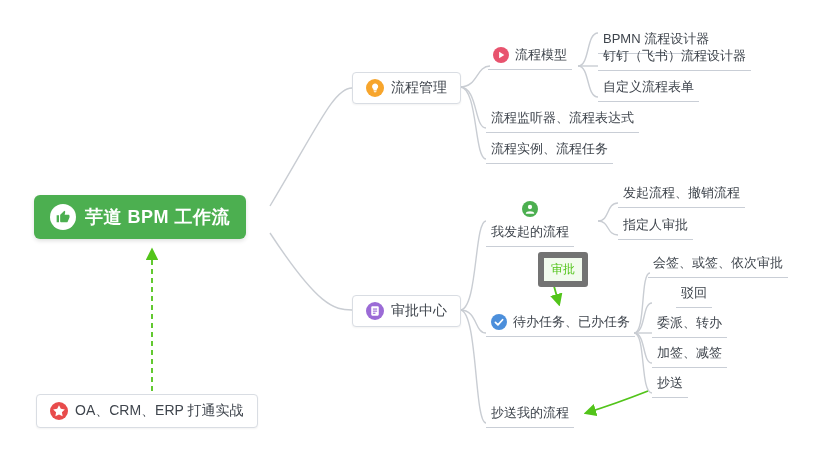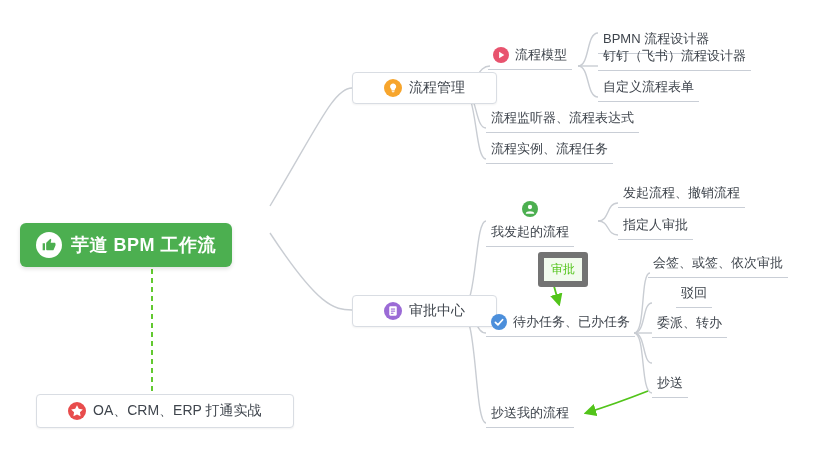--- a/index.html
+++ b/index.html
@@ -13,21 +13,21 @@
   .root-node{
     display:flex;align-items:center;gap:9px;
     background:#4CAF50;border-radius:6px;padding:9px 16px;
     box-shadow:0 2px 4px rgba(0,0,0,0.12);cursor:pointer;
   }
   .root-label{color:#ffffff;font-size:18px;font-weight:bold;letter-spacing:0.5px;}
   
   .box-node{
     display:flex;align-items:center;gap:7px;height:30px;
     background:#ffffff;border:1px solid #d9dde3;border-radius:4px;
-    padding:0 31px;box-shadow:0 1px 2px rgba(0,0,0,0.05);
+    padding:0 13px;box-shadow:0 1px 2px rgba(0,0,0,0.05);
     font-size:14px;cursor:pointer;
   }
   .box-node.oa{height:32px;}
   
   .leaf{
     display:flex;align-items:center;gap:6px;
     padding:2px 5px 5px 5px;border-bottom:1px solid #c9ced6;
     font-size:13px;cursor:pointer;
   }
   .leaf-text{color:#3f454d;}
@@ -76,21 +76,21 @@
       <path d="M634,333 C646,333 640,393 652,393"></path>
     </g>
 
     <g stroke="#52C41A" stroke-width="1.8" fill="none">
       <path d="M552,279 L559,304" marker-end="url(#arrow-green)"></path>
       <path d="M648,391 C620,402 602,408 586,413" marker-end="url(#arrow-green)"></path>
       <path d="M152,391 L152,250" stroke-dasharray="5 4" marker-end="url(#arrow-green)"></path>
     </g>
   </svg>
 
-  <div class="node root-node" style="left:20px;top:195px;margin-top:28px;">
+  <div class="node root-node" style="left:34px;top:195px;">
     <span class="icon-badge">
       <svg width="26" height="26" viewBox="0 0 24 24">
           <circle cx="12" cy="12" r="12" fill="#ffffff"></circle>
           <g transform="translate(5.6,5.6) scale(0.54)">
             <path d="M1 21h4V9H1v12zM23 10c0-1.1-.9-2-2-2h-6.31l.95-4.57.03-.32c0-.41-.17-.79-.44-1.06L14.17 1 7.59 7.59C7.22 7.95 7 8.45 7 9v10c0 1.1.9 2 2 2h9c.83 0 1.54-.5 1.84-1.22l3.02-7.05c.09-.23.14-.47.14-.73v-2z" fill="#4CAF50"></path>
           </g>
         </svg>
     </span>
     <span class="root-label">芋道 BPM 工作流</span>
   </div>
@@ -179,20 +179,23 @@
 
   <div class="node leaf" style="left:648px;top:252px;">
     <span class="leaf-text">会签、或签、依次审批</span>
   </div>
   <div class="node leaf" style="left:676px;top:282px;">
     <span class="leaf-text">驳回</span>
   </div>
   <div class="node leaf" style="left:652px;top:312px;">
     <span class="leaf-text">委派、转办</span>
   </div>
+  <div class="node leaf" style="left:652px;top:342px;">
+    <span class="leaf-text">加签、减签</span>
+  </div>
   <div class="node leaf" style="left:652px;top:372px;">
     <span class="leaf-text">抄送</span>
   </div>
 
   <div class="node leaf" style="left:486px;top:402px;">
     <span class="leaf-text">抄送我的流程</span>
   </div>
 
   <div class="node box-node oa" style="left:36px;top:394px;">
     <span class="icon-badge">

